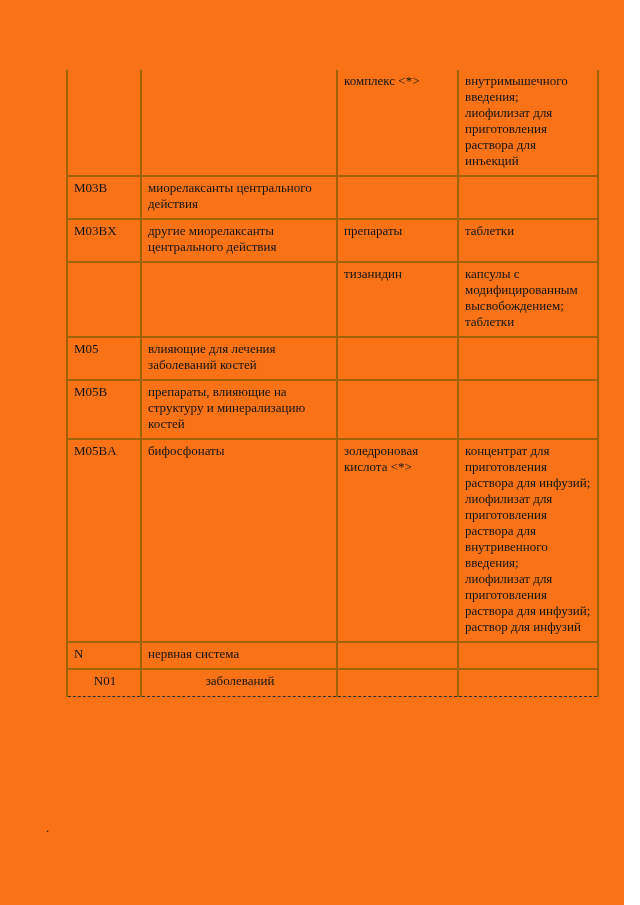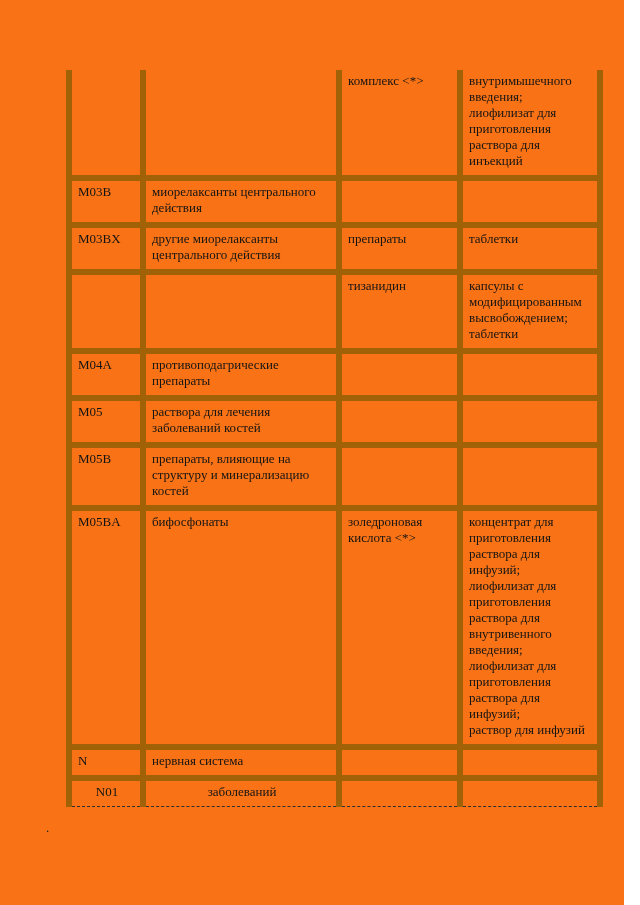--- a/index.html
+++ b/index.html
@@ -20,21 +20,21 @@
   }
   table.atc-table {
     position: absolute;
     left: 66px;
     top: 70px;
     width: 531px;
     border-collapse: collapse;
     table-layout: fixed;
   }
   table.atc-table td {
-    border: 6px solid #a16207;
+    border: 2px solid #a16207;
     vertical-align: top;
     padding: 3px 4px 6px 6px;
     font-size: 13px;
     line-height: 16px;
     white-space: pre-line;
     word-wrap: break-word;
   }
   
   table.atc-table tr:first-child td { border-top: none; }
   
@@ -97,29 +97,22 @@
       <tr>
         <td></td>
         <td></td>
         <td>тизанидин</td>
         <td>капсулы с
 модифицированным
 высвобождением;
 таблетки</td>
       </tr>
       <tr>
-        <td>M04A</td>
-        <td>противоподагрические
-препараты</td>
-        <td></td>
-        <td></td>
-      </tr>
-      <tr>
         <td>M05</td>
-        <td>раствора для лечения
+        <td>влияющие для лечения
 заболеваний костей</td>
         <td></td>
         <td></td>
       </tr>
       <tr>
         <td>M05B</td>
         <td>препараты, влияющие на
 структуру и минерализацию
 костей</td>
         <td></td>

